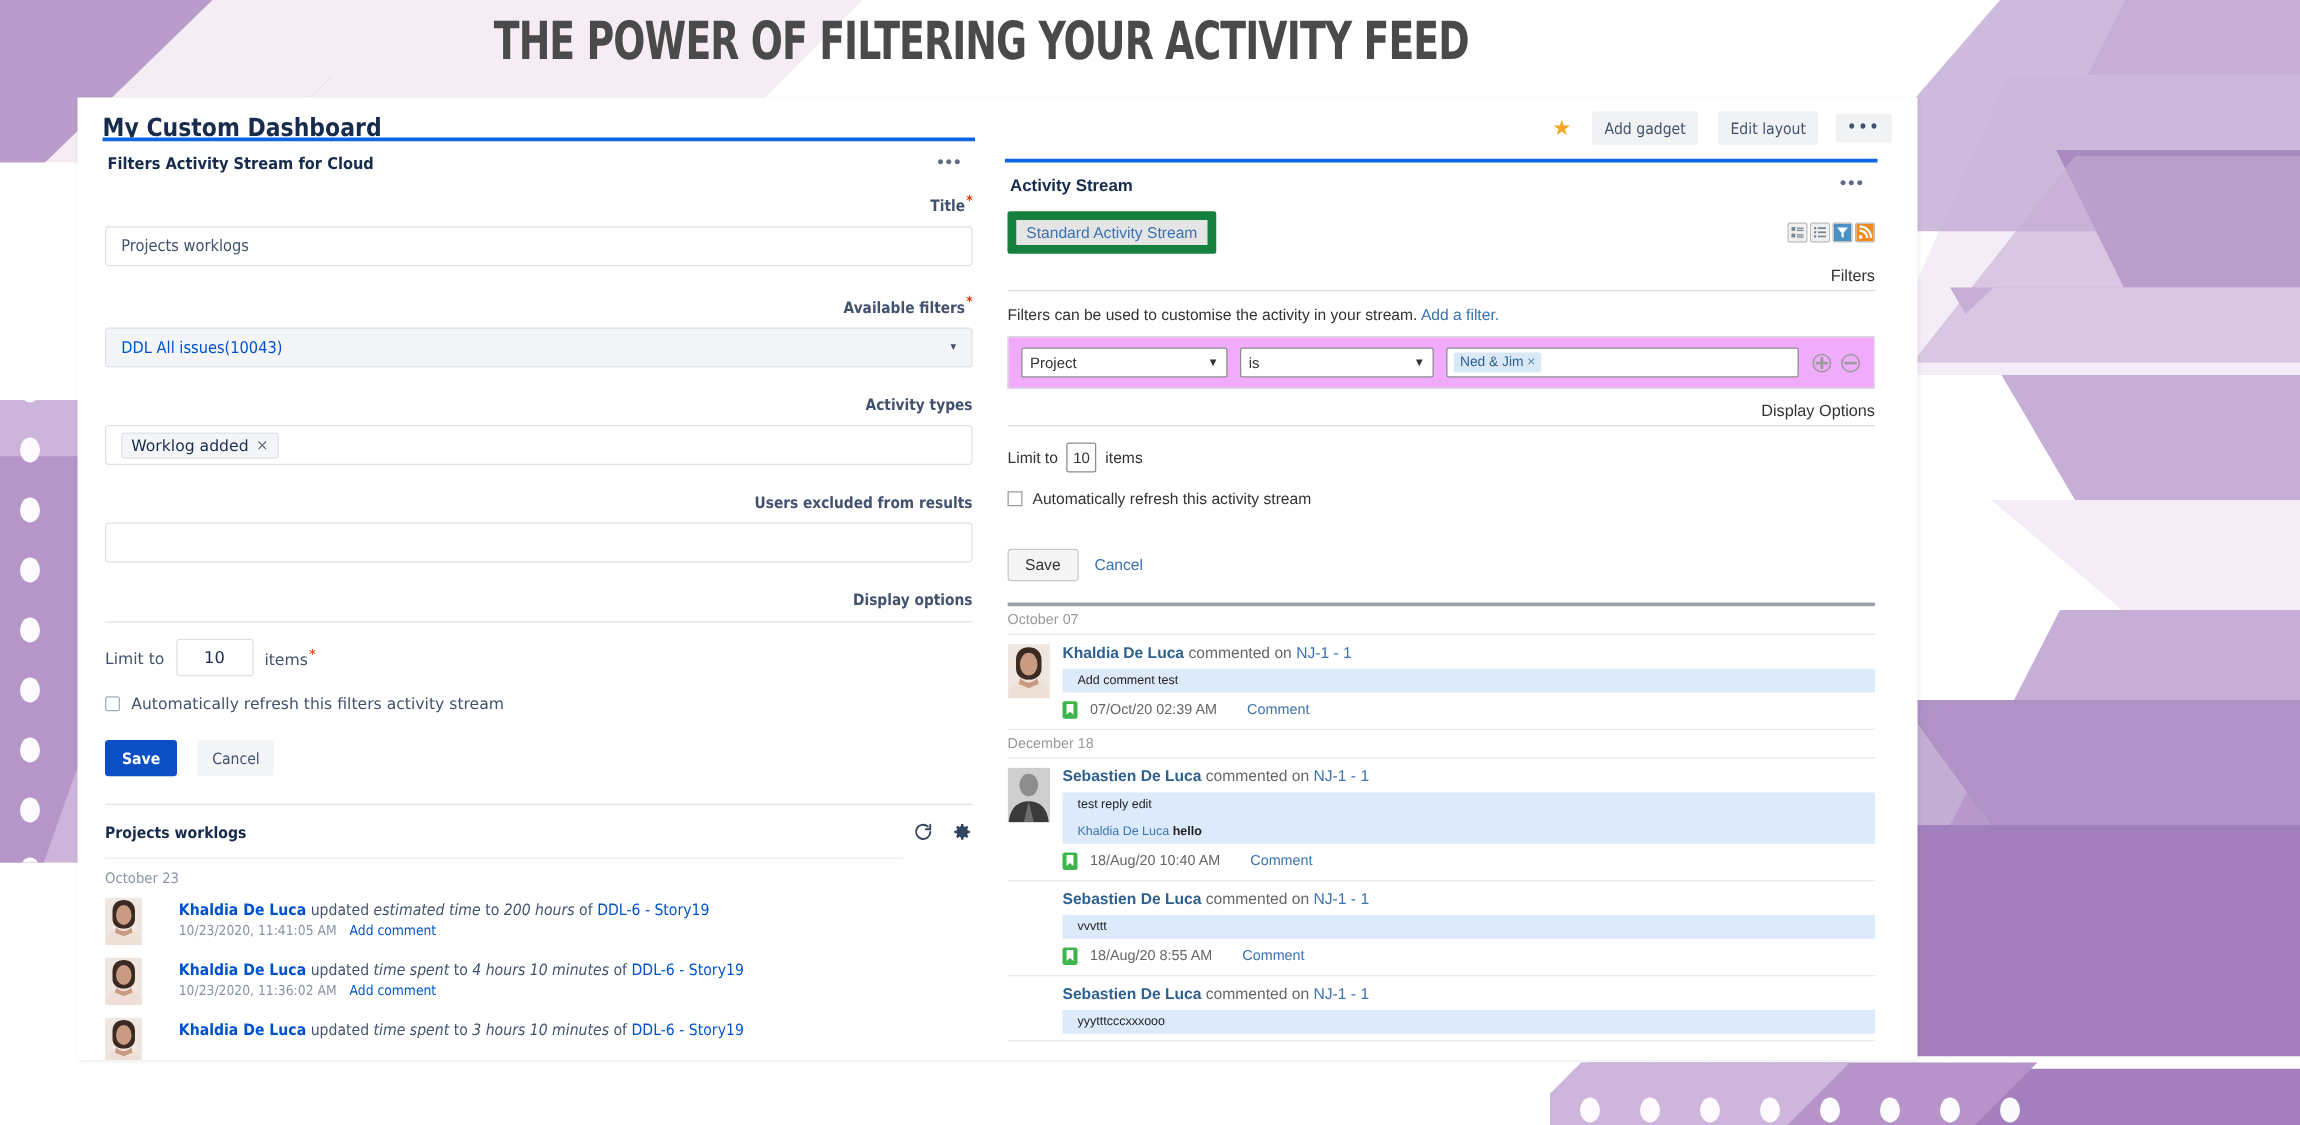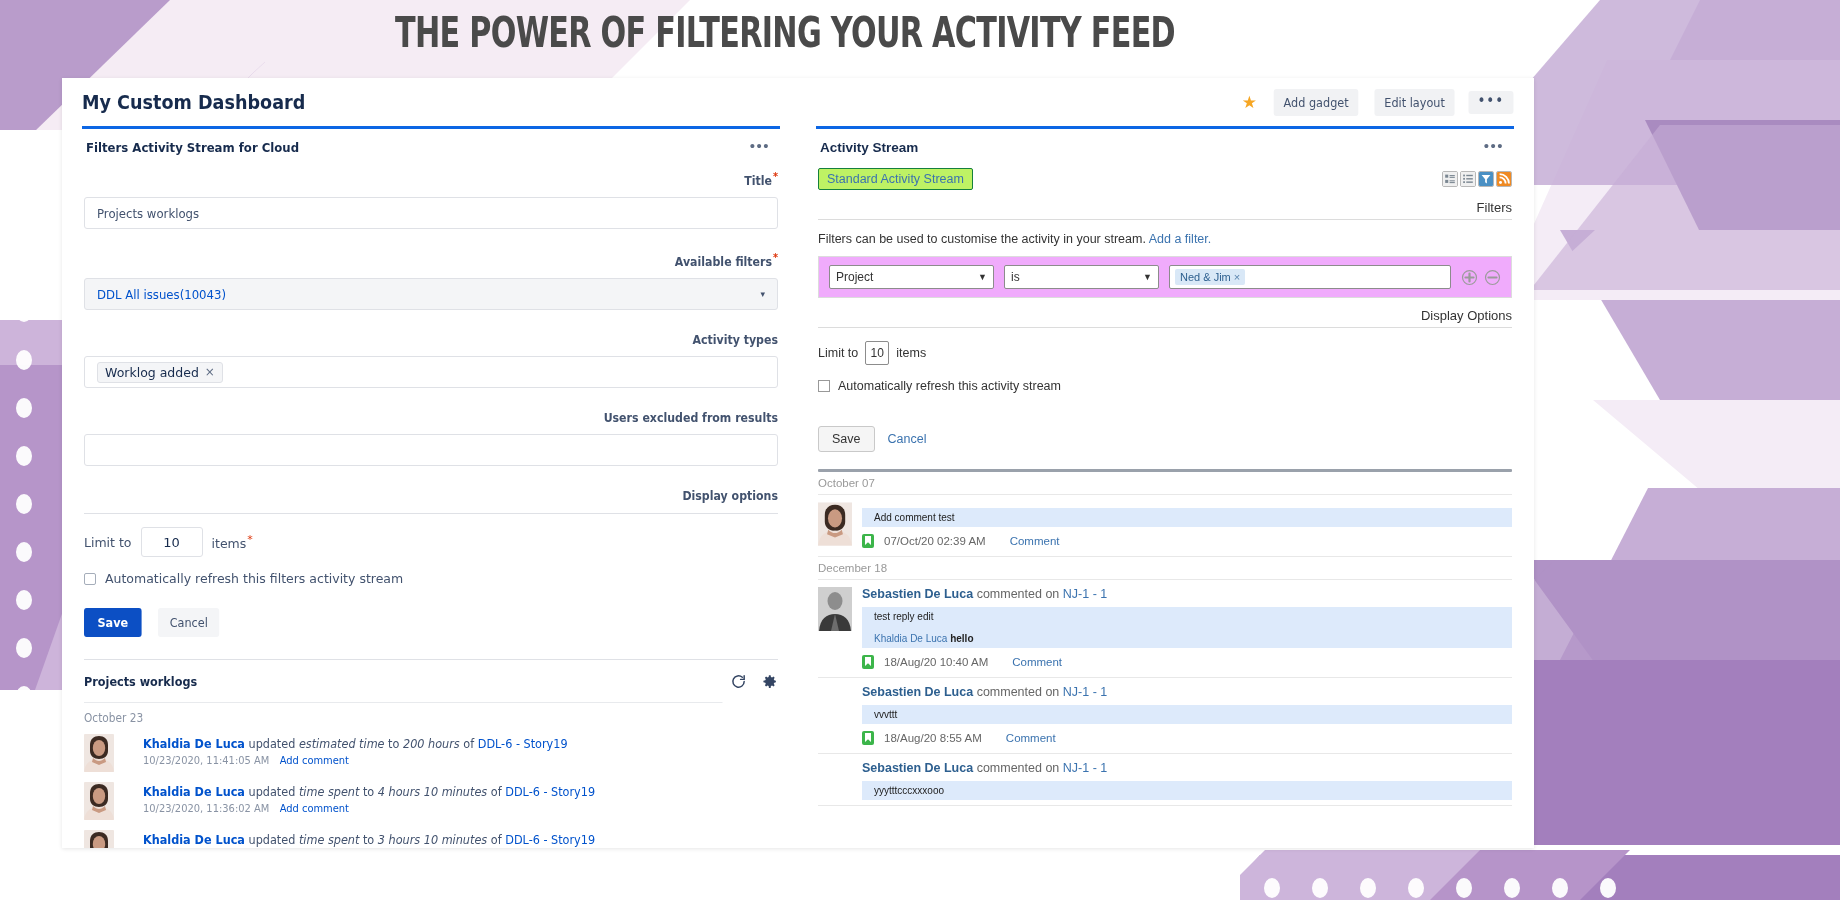--- a/index.html
+++ b/index.html
@@ -50,24 +50,24 @@
   .hbtn {
     background:#f1f2f4; border:none; border-radius:3px;
     padding:6px 11px; font-size:12.5px; color:#42526e;
     font-family:"DejaVu Sans", sans-serif;
     transform: scaleX(0.9); transform-origin:center;
     cursor:pointer; white-space:nowrap;
   }
   .hbtn-dots { padding:6px 10px 9px; font-size:15px; letter-spacing:1px; line-height:8px; }
 
   
-  .cols { position:absolute; left:0; top:48px; width:100%; height:722px; display:flex; gap:24px; padding:0 20px;justify-content:space-between; }
+  .cols { position:absolute; left:0; top:32px; width:100%; height:722px; display:flex; gap:24px; padding:0 20px; }
   .gadget { background:#fff; border-top:3px solid #0c66e4; position:relative; }
   .gadget.left { width:698px; }
-  .gadget.right { width:698px; }
+  .gadget.right { width:698px;margin-top:17px; }
 
   .gadget-head { display:flex; align-items:center; height:37px; padding:0 4px 0 4px; }
   .gadget-title {
     font-family:"DejaVu Sans", sans-serif;
     font-size:13px; font-weight:700; color:#172b4d;
     transform:scaleX(0.9); transform-origin:left center; white-space:nowrap;
   }
   .gadget-title.plain { font-family:"Liberation Sans", sans-serif; transform:none; font-size:13.5px; }
   .gadget-dots { margin-left:auto; color:#5e6c84; font-size:15px; letter-spacing:1.5px; line-height:8px; padding:4px 6px 8px; cursor:pointer; }
 
@@ -130,22 +130,22 @@
   .ln1 { font-size:12.5px; color:#42526e; transform:scaleX(0.9); transform-origin:left center; white-space:nowrap; }
   .ln1 b { color:#0052cc; }
   .ln1 i { font-style:italic; }
   .ln1 a { color:#0052cc; text-decoration:none; }
   .ln2 { font-size:11px; color:#8993a4; margin-top:3px; transform:scaleX(0.9); transform-origin:left center; white-space:nowrap; }
   .ln2 a { color:#0052cc; text-decoration:none; margin-left:8px; }
 
   
   .rf { font-family:"Liberation Sans", sans-serif; padding:2px 2px 0; }
   .stream-pick {
-    display:inline-block; border:1px solid #15803d; border-radius:2px;
-    padding:3px 8px; font-size:12.5px; color:#3b73af; background:#bef264;
+    display:inline-block; border:7px solid #15803d; border-radius:2px;
+    padding:3px 8px; font-size:12.5px; color:#3b73af; background:#e5e5e5;
   }
   .rtoolbar { margin-left:auto; display:flex; gap:2px; align-items:center; }
   .ricon { width:16px; height:16px; border:1px solid #b8b8b8; border-radius:2px; display:block; }
   .rf .sect-lbl { text-align:right; font-size:13px; color:#333; font-weight:400; margin-top:10px; }
   .rf .hr2 { height:1px; background:#dcdcdc; margin-top:4px; }
   .rf .desc { font-size:12.5px; color:#333; margin-top:12px; }
   .rf .desc a { color:#3b73af; text-decoration:none; }
   .filterbox {
     margin-top:10px; background:#f0abfc; border:1px solid #dcdcdc;
     padding:8px 10px; display:flex; align-items:center; gap:10px;
@@ -522,20 +522,25 @@
                 <div class="rdate">October 07</div>
                 <div class="ritem rsep">
     <span class="rav"><svg viewBox="0 0 30 38" width="34" height="44">
     <rect width="30" height="38" fill="#efe6e1"></rect>
     <path d="M6 11c0-6 4-9 9-9s9 3 9 9v6c0 5-4 8-9 8s-9-3-9-8z" fill="#3b2a22"></path>
     <ellipse cx="15" cy="14" rx="6.2" ry="8" fill="#c99a82"></ellipse>
     <path d="M0 38c1-9 6.5-13 15-13s14 4 15 13z" fill="#eedfd7"></path>
     <path d="M9 24c2 2 4 3 6 3s4-1 6-3l1 4-7 3-7-3z" fill="#c99a82"></path>
   </svg></span>
     <span class="rbody">
+      <div class="rln1">
+        <b>Khaldia De Luca</b>
+        <span>commented on</span>
+        <a href="#">NJ-1 - 1</a>
+      </div>
       <div class="rcomment">
         <span>Add comment test</span>
         
       </div>
       <div class="rmeta">
         <span class="gicon"></span>
         <span>07/Oct/20 02:39 AM</span>
         <a href="#">Comment</a>
       </div>
     </span>

